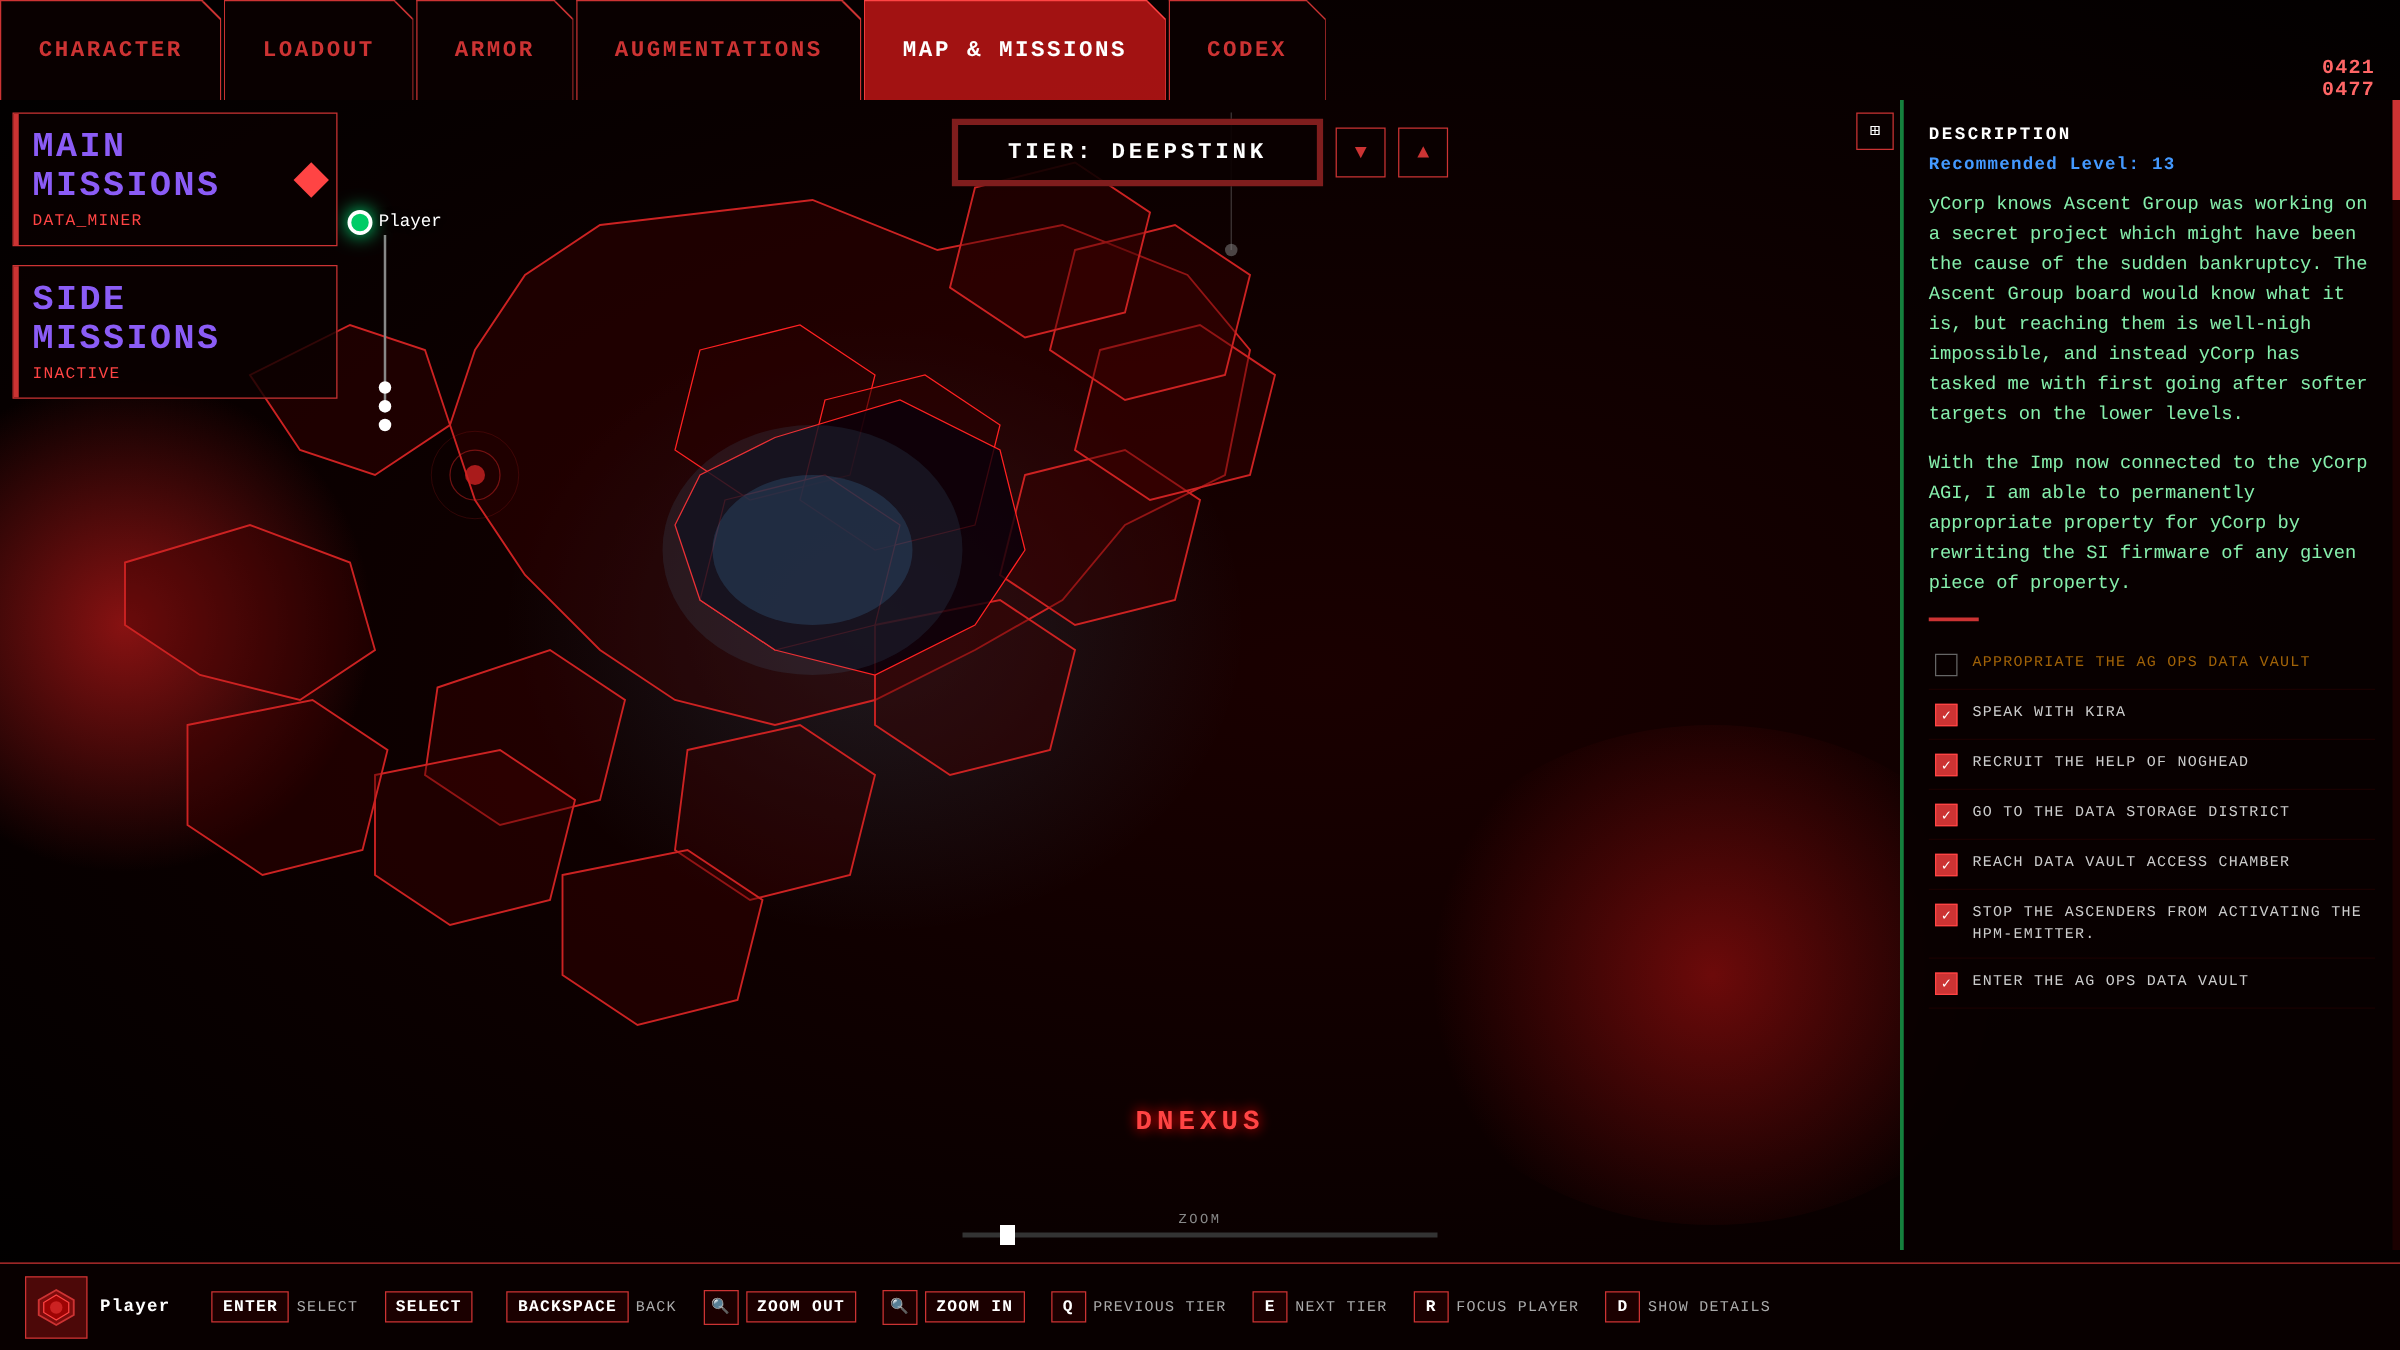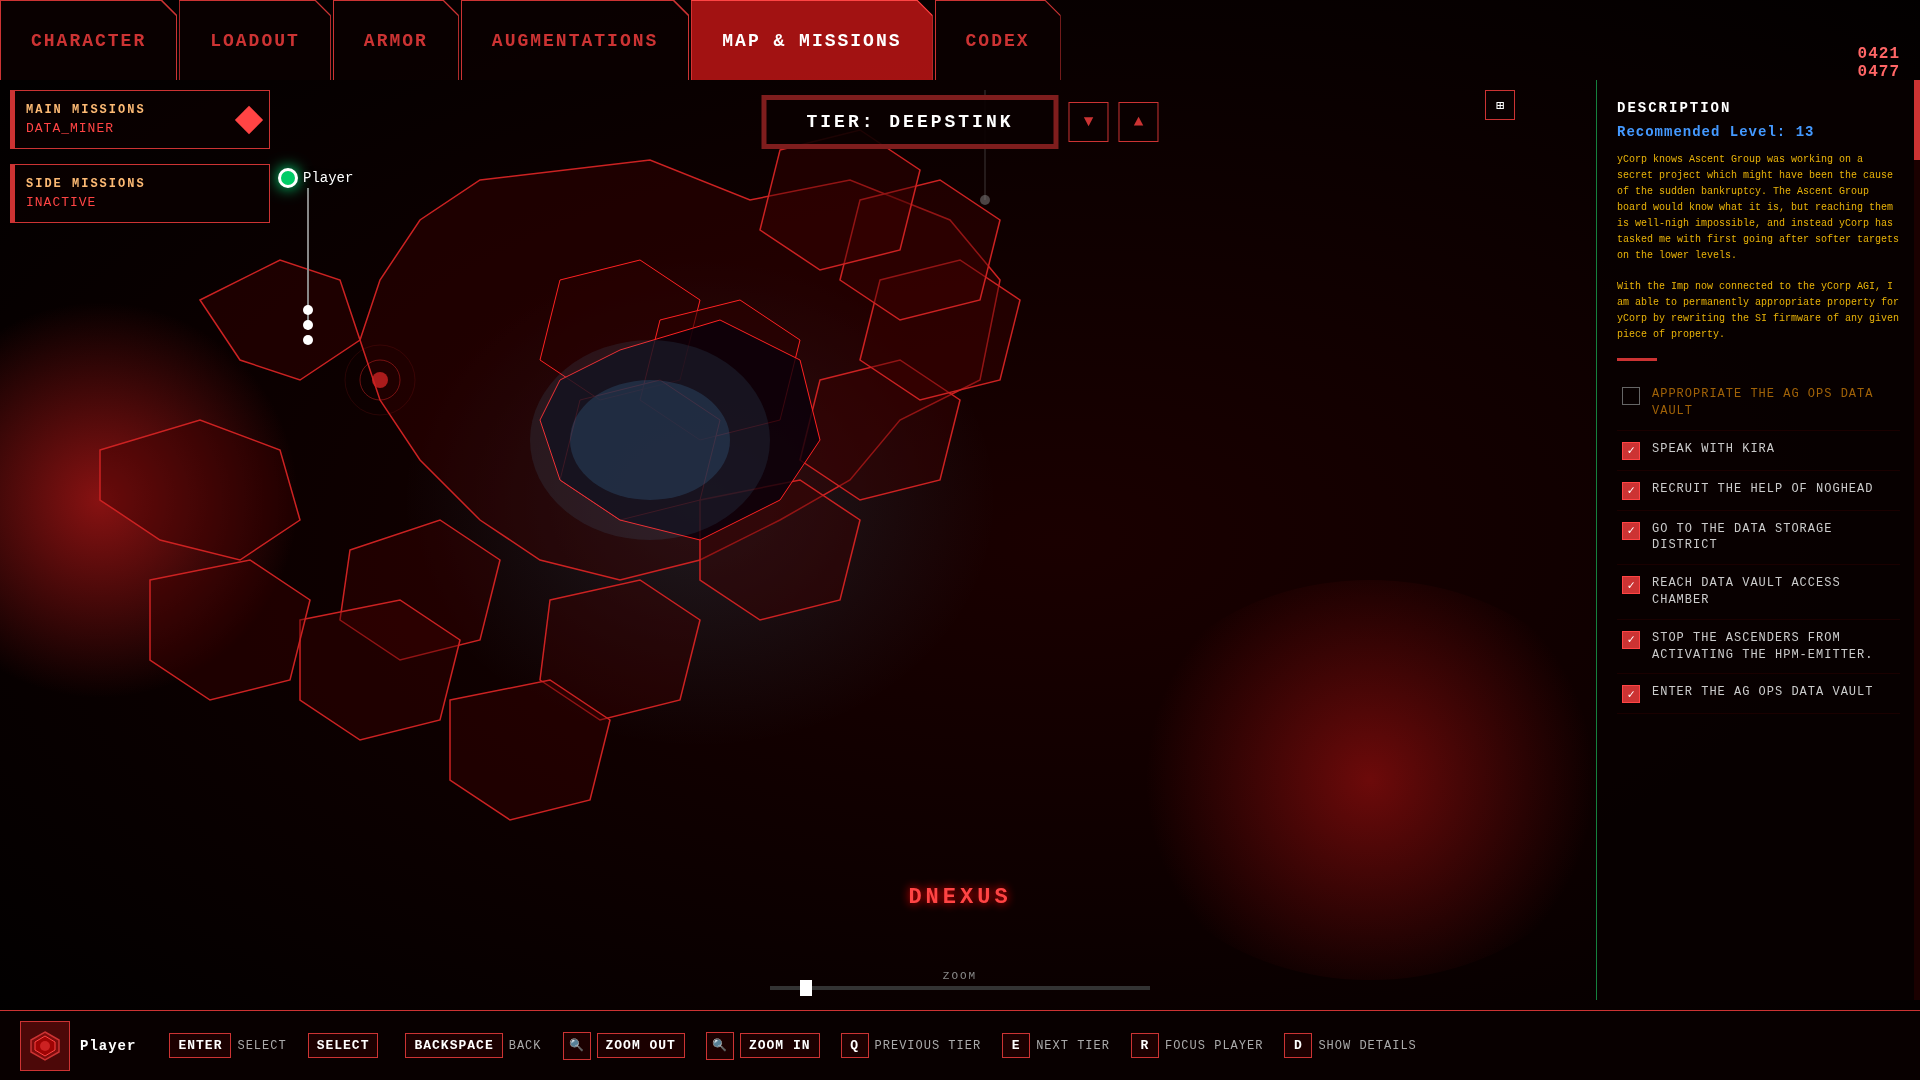--- a/index.html
+++ b/index.html
@@ -132,23 +132,23 @@
     }
     .mission-section::before {
       content: '';
       position: absolute;
       top: 0; left: 0;
       width: 4px; height: 100%;
       background: #cc3333;
     }
 
     .mission-label {
-      font-size: 12px;
+      font-size: 28px;
       font-weight: 900;
-      color: #fdba74;
+      color: #8b5cf6;
       letter-spacing: 2px;
       text-transform: uppercase;
     }
     .mission-sublabel {
       font-size: 13px;
       color: #ff4444;
       letter-spacing: 1px;
       text-transform: uppercase;
       margin-top: 4px;
     }
@@ -256,24 +256,24 @@
       left: 8%;
       top: -6px;
       width: 12px; height: 16px;
       background: #fff;
     }
 
     
     .right-panel {
       position: absolute;
       top: 80px; right: 0;
-      width: 324px;
+      width: 400px;
       height: calc(100% - 80px - 80px);
       background: rgba(8,0,0,0.92);
-      border-left: 1px solid #15803d;
+      border-left: 3px solid #15803d;
       z-index: 10;
       padding: 20px;
       overflow-y: auto;
     }
 
     .description-title {
       font-size: 14px;
       font-weight: 700;
       color: #fff;
       letter-spacing: 2px;
@@ -281,22 +281,22 @@
       margin-bottom: 8px;
     }
     .recommended-level {
       font-size: 14px;
       color: #4499ff;
       font-weight: 700;
       letter-spacing: 1px;
       margin-bottom: 12px;
     }
     .description-text {
-      font-size: 10px;
-      color: #eab308;
+      font-size: 15px;
+      color: #86efac;
       line-height: 1.6;
       margin-bottom: 15px;
     }
     .divider-line {
       width: 40px; height: 3px;
       background: #cc3333;
       margin-bottom: 15px;
     }
 
     .objectives-header {

